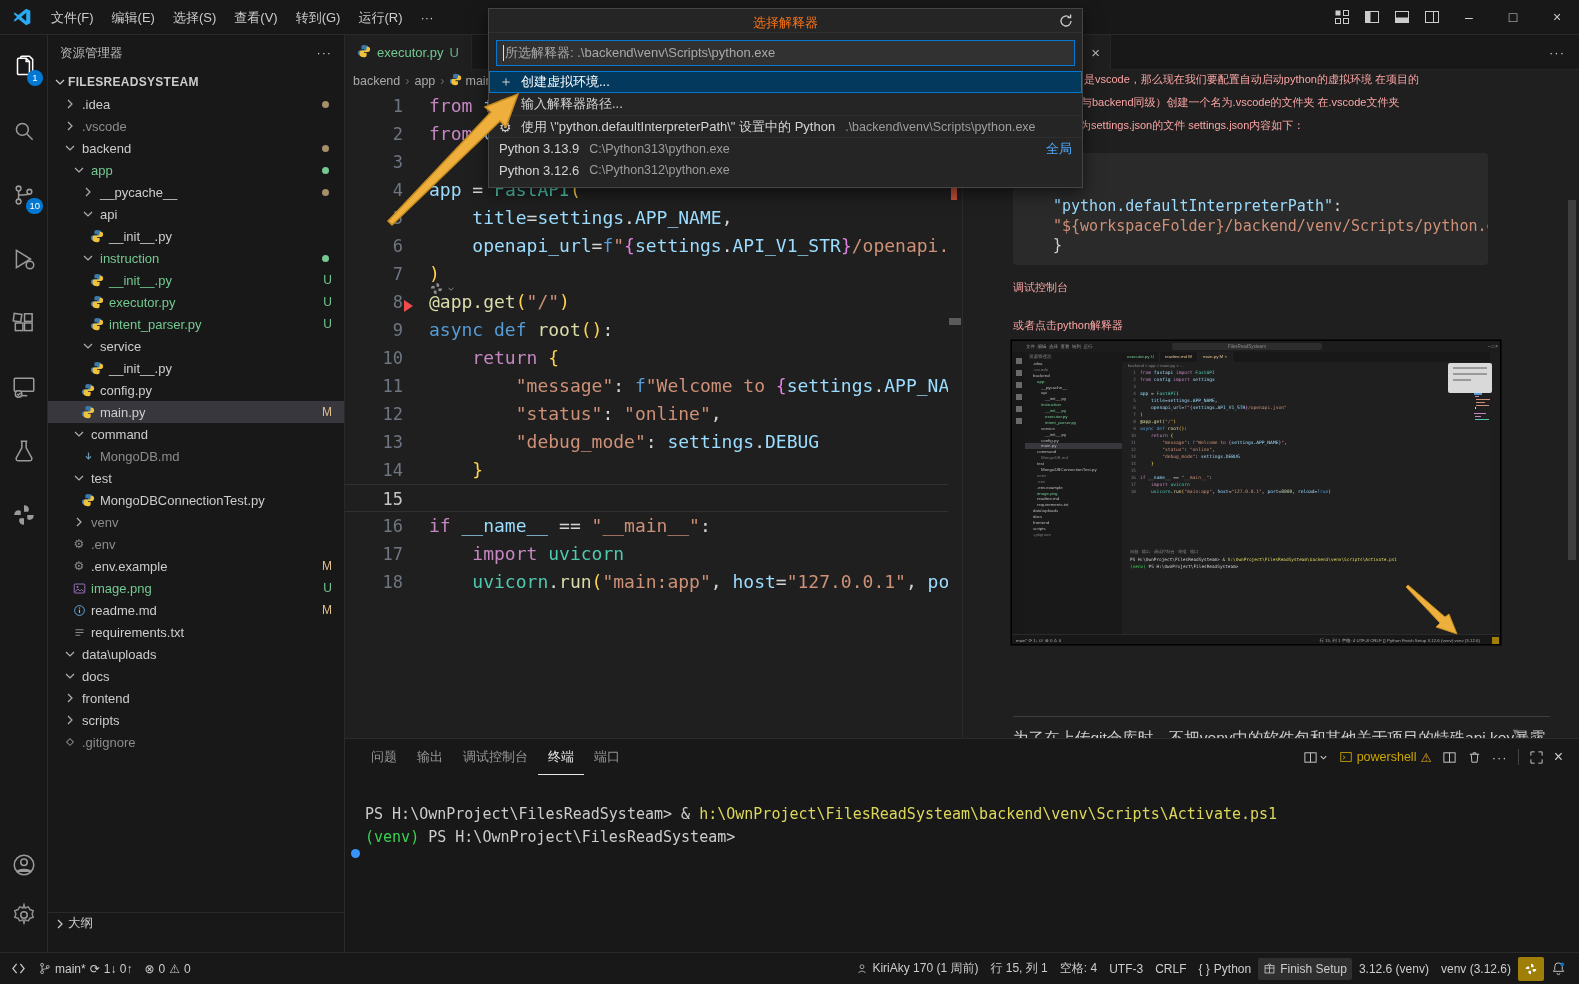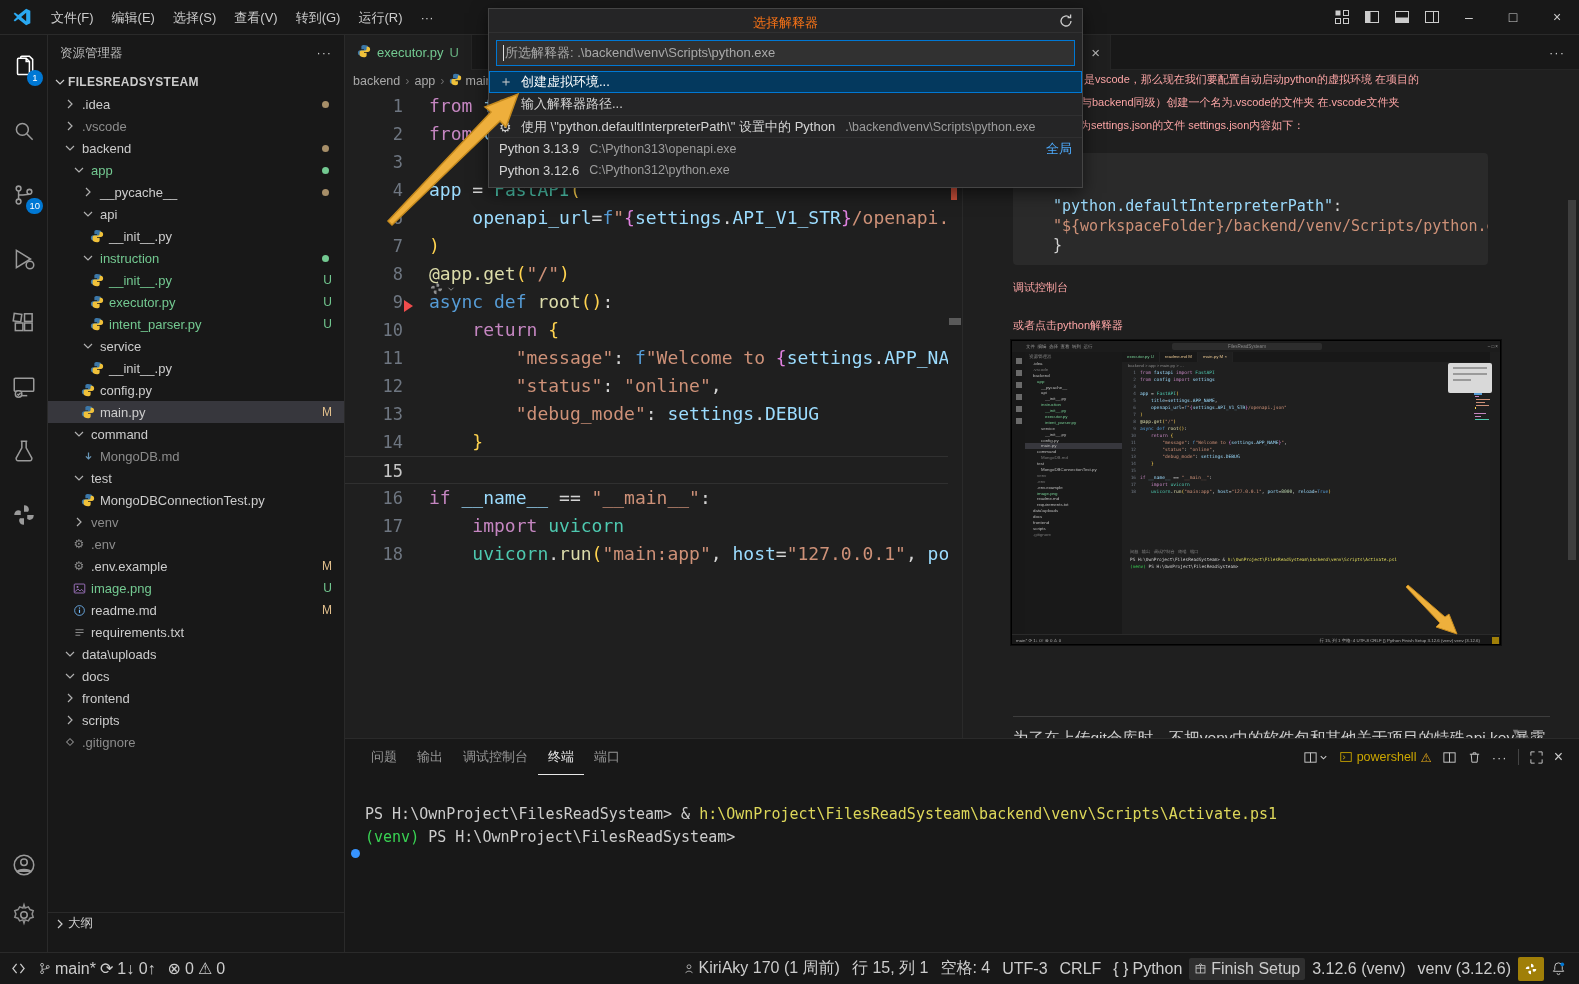--- a/index.html
+++ b/index.html
@@ -122,21 +122,21 @@
   #panel-right { margin-left:auto; display:flex; align-items:center; gap:10px; padding-right:16px; color:#cccccc; }
   #panel-right .pw { color:#cca700; font-size:12.5px; display:flex; align-items:center; gap:4px; }
   .pr-ico { display:flex; align-items:center; }
   .pr-sep { width:1px; height:16px; background:#444; }
   #term-body { position:relative; font-family:"DejaVu Sans Mono", monospace; font-size:15px; padding:28px 0 0 20px; }
   .term-row { height:23px; line-height:23px; white-space:pre; }
   .p-pl{color:#cccccc} .p-yel{color:#ddd75a} .p-grn{color:#39d353}
   #term-dot { position:absolute; left:6px; top:74px; width:9px; height:9px; border-radius:50%; background:#3794ff; }
 
   
-  #statusbar { left:0; top:952px; width:1579px; height:32px; background:#181818; border-top:1px solid #2a2a2a; display:flex; align-items:center; font-size:16px; color:#cccccc; }
+  #statusbar { left:0; top:952px; width:1579px; height:32px; background:#181818; border-top:1px solid #2a2a2a; display:flex; align-items:center; font-size:12px; color:#cccccc; }
   .st-item { display:flex; align-items:center; gap:4px; padding:0 5px; height:22px; white-space:nowrap; }
   #st-left { display:flex; align-items:center; margin-left:6px; gap:2px; }
   #st-right { display:flex; align-items:center; margin-left:auto; margin-right:8px; gap:2px; }
   .chip { background:#2f2f2f; border-radius:2px; }
   #st-gold { width:26px; height:24px; background:#a07f08; display:flex; align-items:center; justify-content:center; border-radius:2px; }
 
   
   #quickpick { left:488px; top:8px; width:595px; background:#252526; border:1px solid #454545; box-shadow:0 5px 16px rgba(0,0,0,.55); z-index:40; }
   #qp-title { height:24px; display:flex; align-items:flex-end; justify-content:center; position:relative; color:#f97316; font-size:13px; border-bottom:1px solid #303031; }
   #qp-refresh { position:absolute; right:8px; top:4px; }
@@ -549,20 +549,21 @@
             <path fill="#3b77a8" d="M8 1c-3 0-3 1.5-3 2.5V6h3v1H3.5C2 7 1 8 1 10s1 3 2.5 3H5v-2c0-1.5 1-2.5 2.5-2.5H11c1 0 2-.8 2-2V3.5C13 2 11 1 8 1z"></path>
             <path fill="#f0c13a" d="M8 15c3 0 3-1.5 3-2.5V10H8V9h4.5c1.5 0 2.5-1 2.5-3s-1-3-2.5-3H11v2c0 1.5-1 2.5-2.5 2.5H5c-1 0-2 .8-2 2v2.5C3 14 5 15 8 15z"></path>
           </svg></span>
       <span>main.py</span>
     </div>
     <div id="code-area">
         <div class="code-row"><span class="ln">1</span><span class="ct"><span class="t-kw">from </span><span class="t-var">fastapi </span><span class="t-kw">import </span><span class="t-cls">FastAPI</span></span></div>
         <div class="code-row"><span class="ln">2</span><span class="ct"><span class="t-kw">from </span><span class="t-var">config </span><span class="t-kw">import </span><span class="t-var">settings</span></span></div>
         <div class="code-row"><span class="ln">3</span><span class="ct"></span></div>
         <div class="code-row"><span class="ln">4</span><span class="ct"><span class="t-var">app </span><span class="t-pl">= </span><span class="t-cls">FastAPI</span><span class="t-gold">(</span></span></div>
+        <div class="code-row"><span class="ln">5</span><span class="ct"><span class="t-pl">    </span><span class="t-var">title</span><span class="t-pl">=</span><span class="t-var">settings</span><span class="t-pl">.</span><span class="t-var">APP_NAME</span><span class="t-pl">,</span></span></div>
         <div class="code-row"><span class="ln">6</span><span class="ct"><span class="t-pl">    </span><span class="t-var">openapi_url</span><span class="t-pl">=</span><span class="t-blue">f</span><span class="t-str">"</span><span class="t-pink">{</span><span class="t-var">settings</span><span class="t-pl">.</span><span class="t-var">API_V1_STR</span><span class="t-pink">}</span><span class="t-str">/openapi.json"</span></span></div>
         <div class="code-row"><span class="ln">7</span><span class="ct"><span class="t-gold">)</span></span></div>
         <div class="code-row"><span class="ln">8</span><span class="ct"><span class="t-fn">@app.get</span><span class="t-gold">(</span><span class="t-str">"/"</span><span class="t-gold">)</span></span></div>
         <div class="code-row"><span class="ln">9</span><span class="ct"><span class="t-blue">async def </span><span class="t-fn">root</span><span class="t-gold">()</span><span class="t-pl">:</span></span></div>
         <div class="code-row"><span class="ln">10</span><span class="ct"><span class="t-pl">    </span><span class="t-kw">return </span><span class="t-gold">{</span></span></div>
         <div class="code-row"><span class="ln">11</span><span class="ct"><span class="t-pl">        </span><span class="t-str">"message"</span><span class="t-pl">: </span><span class="t-blue">f</span><span class="t-str">"Welcome to </span><span class="t-pink">{</span><span class="t-var">settings</span><span class="t-pl">.</span><span class="t-var">APP_NAME</span></span></div>
         <div class="code-row"><span class="ln">12</span><span class="ct"><span class="t-pl">        </span><span class="t-str">"status"</span><span class="t-pl">: </span><span class="t-str">"online"</span><span class="t-pl">,</span></span></div>
         <div class="code-row"><span class="ln">13</span><span class="ct"><span class="t-pl">        </span><span class="t-str">"debug_mode"</span><span class="t-pl">: </span><span class="t-var">settings</span><span class="t-pl">.</span><span class="t-var">DEBUG</span></span></div>
         <div class="code-row"><span class="ln">14</span><span class="ct"><span class="t-pl">    </span><span class="t-gold">}</span></span></div>
         <div class="code-row cur"><span class="ln">15</span><span class="ct"></span></div>
@@ -875,21 +876,21 @@
         </span>
         <span>输入解释器路径...</span>
       </div>
       <div class="qp-row bt">
         <span class="qico">⚙</span>
         <span>使用 \"python.defaultInterpreterPath\" 设置中的 Python</span>
         <span class="detail">.\backend\venv\Scripts\python.exe</span>
       </div>
       <div class="qp-row bt">
         <span>Python 3.13.9</span>
-        <span class="detail">C:\Python313\openapi.exe</span>
+        <span class="detail">C:\Python313\python.exe</span>
         <span class="side">全局</span>
       </div>
       <div class="qp-row">
         <span>Python 3.12.6</span>
         <span class="detail">C:\Python312\python.exe</span>
       </div>
     </div>
   </div>
 
   <svg id="arrow-overlay" class="abs">

